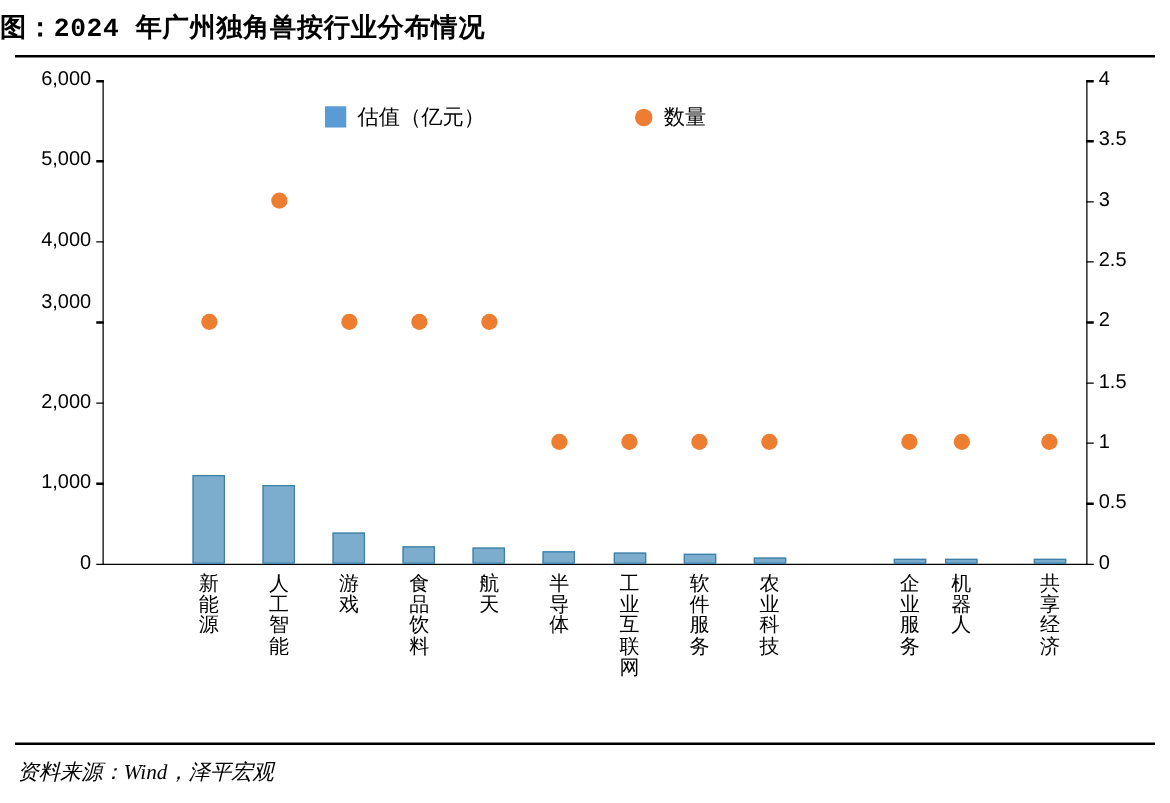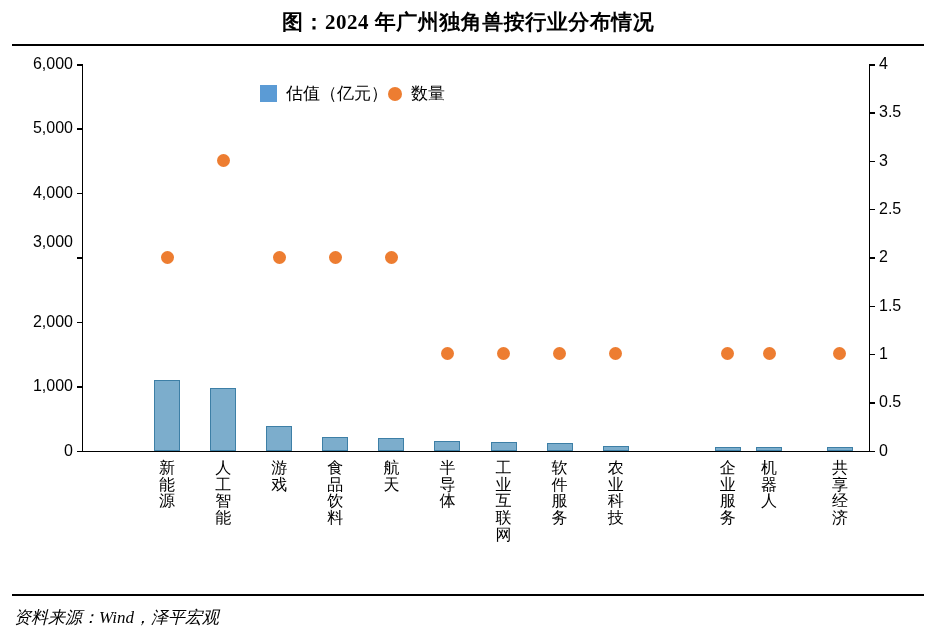--- a/index.html
+++ b/index.html
@@ -18,22 +18,21 @@
     position: relative;
     width: 936px;
     height: 642px;
     box-sizing: border-box;
   }
   .chart-title {
     position: absolute;
     top: 8px;
     left: 0;
     width: 936px;
-    text-align: center;
-    font-family: Liberation Serif, serif;
+    font-family: Liberation Mono, monospace;
     font-size: 21px;
     font-weight: 700;
     color: #000000;
     letter-spacing: 0.5px;
   }
   .rule-top {
     position: absolute;
     left: 12px;
     top: 44px;
     width: 912px;
@@ -142,20 +141,21 @@
     word-break: break-all;
   }
 
   
   .legend {
     position: absolute;
     top: 82px;
     left: 260px;
     display: flex;
     align-items: center;
+    gap: 120px;
   }
   .legend-item {
     display: flex;
     align-items: center;
     gap: 9px;
     font-size: 17px;
     color: #000000;
   }
   .legend-swatch-bar {
     width: 17px;

